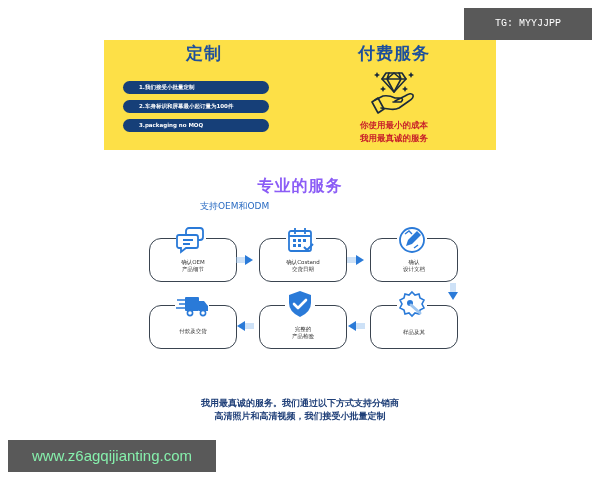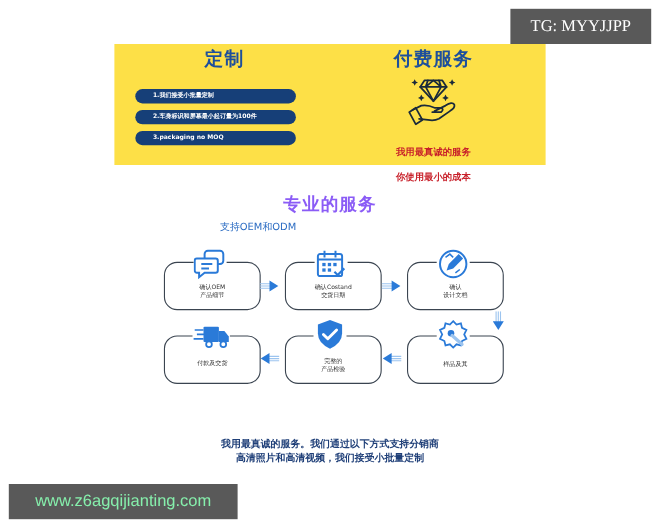--- a/index.html
+++ b/index.html
@@ -14,21 +14,21 @@
     .pill { position: absolute; left: 19px; width: 146px; height: 13px; background: #163f78; border-radius: 7px;
       color: #ffffff; font-size: 5.5px; line-height: 13px; padding-left: 16px; font-weight: bold; white-space: nowrap; }
     .banner-right { position: absolute; left: 200px; top: 0; width: 192px; height: 78px; }
     .banner-right-title { position: absolute; left: 40px; width: 100px; top: 2px; text-align: center; color: #1d4f9c;
       font-weight: bold; font-size: 17px; letter-spacing: 1px; }
     .diamond-hand { position: absolute; left: 65px; top: 28px; width: 50px; height: 46px; }
     .red-line { position: absolute; left: 30px; width: 120px; text-align: center; color: #c8202a; font-size: 8.5px; font-weight: bold; }
 
     
     .tg { position: absolute; left: 464px; top: 8px; width: 128px; height: 32px; background: #595959; color: #ffffff;
-      font-family: Liberation Serif, serif; font-size: 15px; line-height: 32px; text-align: center; }
+      font-family: Liberation Mono, monospace; font-size: 10px; line-height: 32px; text-align: center; }
     .site { position: absolute; left: 8px; top: 440px; width: 208px; height: 32px; background: #595959; color: #86efac;
       font-family: "Liberation Sans", sans-serif; font-size: 15px; line-height: 32px; text-align: center; }
 
     
     .svc-title { position: absolute; left: 200px; width: 200px; top: 176px; text-align: center; color: #8b5cf6;
       font-size: 16px; font-weight: bold; letter-spacing: 1px; }
     .svc-sub { position: absolute; left: 200px; width: 200px; top: 200px; color: #2a6bc2; font-size: 9px; }
 
     .step { position: absolute; width: 88px; height: 44px; border: 1.6px solid #3a4450; border-radius: 12px; background: #fff; }
     .step-label { position: absolute; left: 0; right: 0; text-align: center; font-size: 5.5px; color: #333; line-height: 7px; }
@@ -56,21 +56,21 @@
         <path d="M6 32 L14 28 Q20 27 26 30 L32 30 Q35 31 32 34 L24 34 M26 33 L36 28 Q42 24 44 27 Q45 30 40 33 L30 40 Q26 42 20 41 L12 40"></path>
         <path d="M3 34 L9 30 L15 41 L9 45 Z"></path>
       </g>
       <g fill="#1a2a3a">
         <path d="M8 4 l1 2 l2 1 l-2 1 l-1 2 l-1 -2 l-2 -1 l2 -1 z"></path>
         <path d="M42 4 l1 2 l2 1 l-2 1 l-1 2 l-1 -2 l-2 -1 l2 -1 z"></path>
         <path d="M14 18 l1 2 l2 1 l-2 1 l-1 2 l-1 -2 l-2 -1 l2 -1 z"></path>
         <path d="M36 18 l1 2 l2 1 l-2 1 l-1 2 l-1 -2 l-2 -1 l2 -1 z"></path>
       </g>
     </svg>
-    <div class="red-line" style="top:80px;margin-top:36px;">你使用最小的成本</div>
+    <div class="red-line" style="top:80px;">你使用最小的成本</div>
     <div class="red-line" style="top:93px;">我用最真诚的服务</div>
   </div>
 </div>
 
 <div class="tg">TG: MYYJJPP</div>
 
 <div class="svc-title">专业的服务</div>
 <div class="svc-sub">支持OEM和ODM</div>
 
 <div class="step" style="left:149px; top:238px;">

